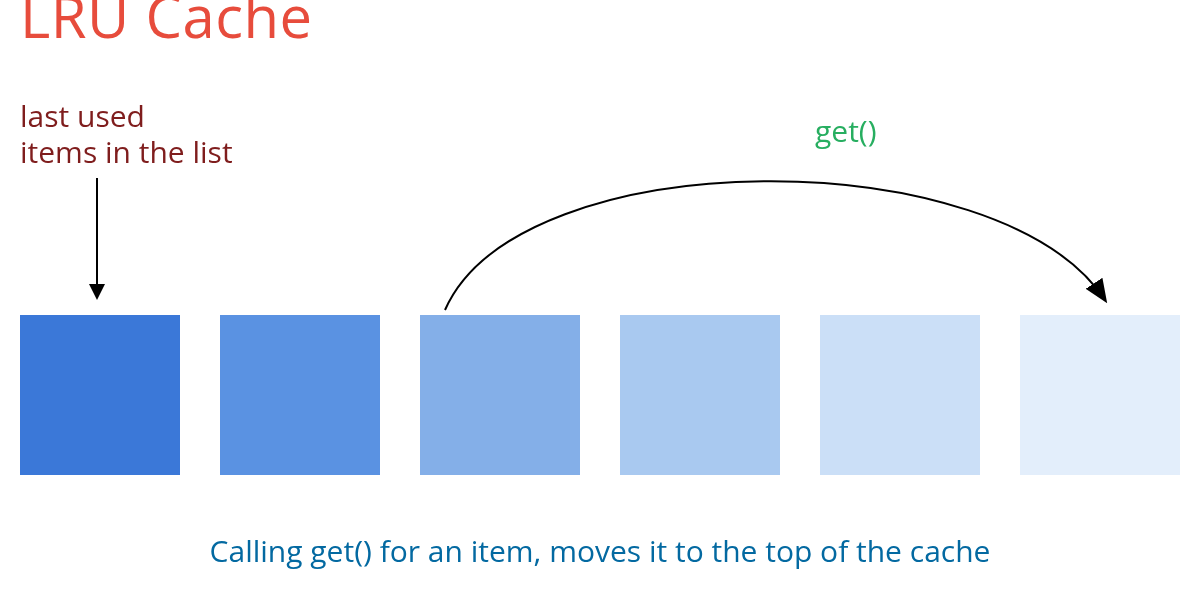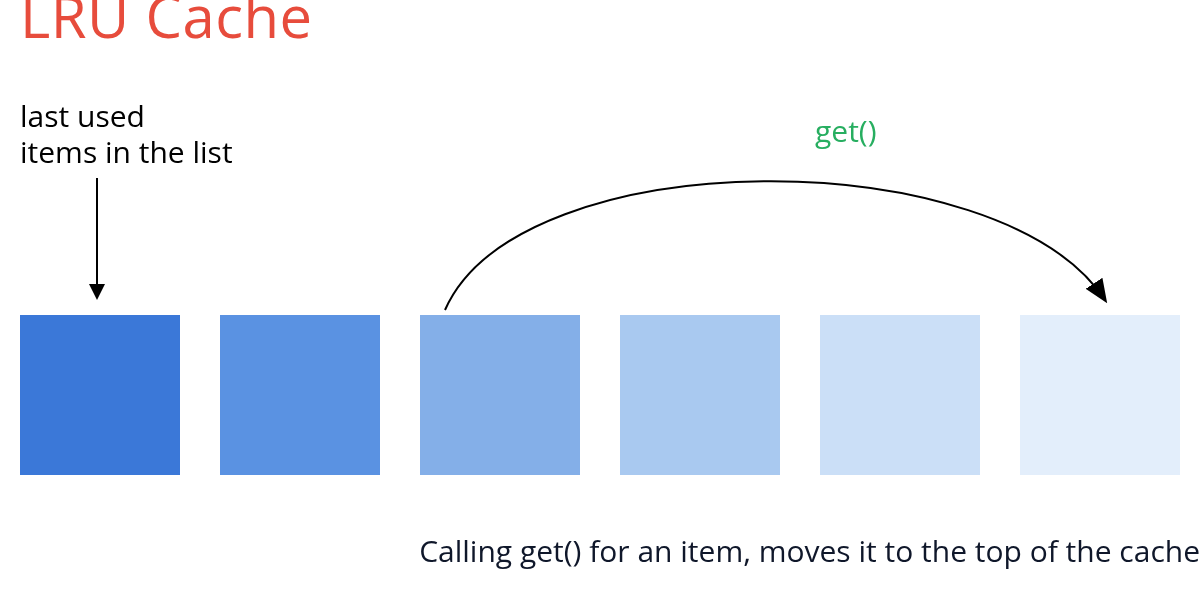--- a/index.html
+++ b/index.html
@@ -18,21 +18,21 @@
     font-size: 58px;
     font-weight: 400;
     color: #e74c3c;
     letter-spacing: 0.5px;
   }
   .label-last-used {
     position: absolute;
     top: 98px;
     left: 20px;
     font-size: 30px;
-    color: #000000;
+    color: #7f1d1d;
     line-height: 1.2;
   }
   .label-get {
     position: absolute;
     top: 110px;
     left: 815px;
     font-size: 30px;
     color: #27ae60;
     text-align: center;
   }
@@ -45,23 +45,23 @@
   }
   .box {
     width: 160px;
     height: 160px;
   }
   .caption {
     position: absolute;
     top: 530px;
     left: 0;
     width: 100%;
-    text-align: right;
+    text-align: center;
     font-size: 30px;
-    color: #0f172a;
+    color: #0369a1;
   }
   
   .pointer-arrow {
     position: absolute;
     left: 96px;
     top: 178px;
     width: 2px;
     height: 120px;
     background: #000;
   }

